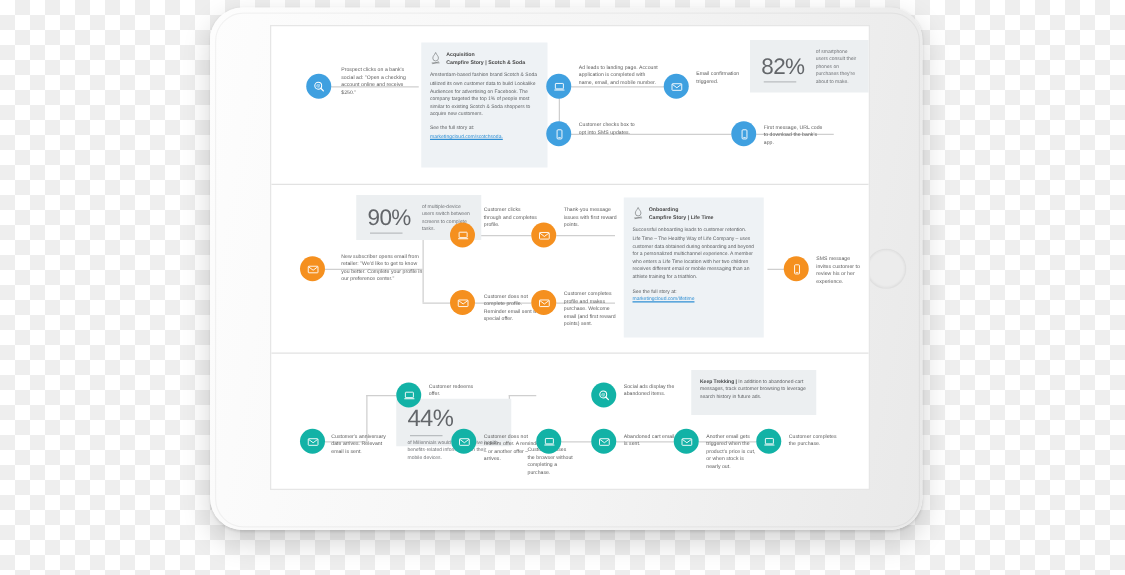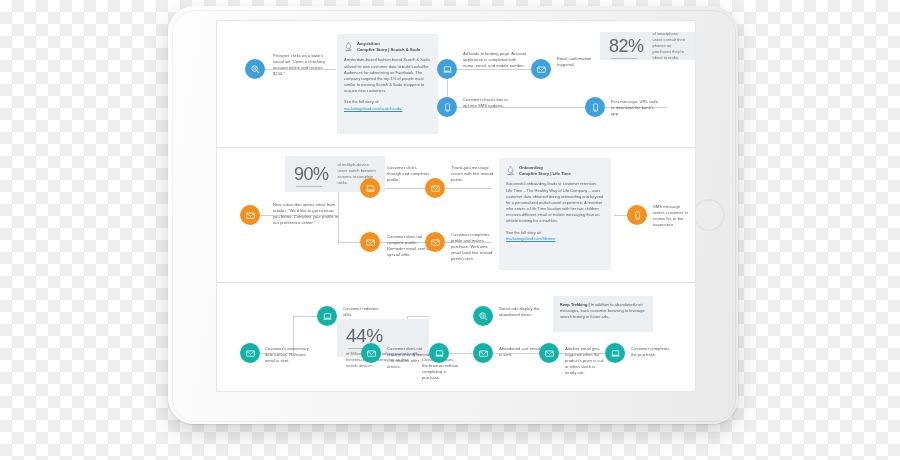--- a/index.html
+++ b/index.html
@@ -279,21 +279,21 @@
         <div class="lbl" style="left:246px; top:76px; width:46px;">Customer checks box to opt into SMS updates.</div>
 
         <div class="node blue" style="left:368px; top:76px;">
           <svg width="11" height="11" viewBox="0 0 24 24">
             <rect x="8" y="4" width="8.5" height="16" rx="1.6" fill="none" stroke="#fff" stroke-width="1.6"></rect>
             <line x1="10.8" y1="17.6" x2="13.7" y2="17.6" stroke="#fff" stroke-width="1.4" stroke-linecap="round"></line>
           </svg>
         </div>
         <div class="lbl" style="left:394px; top:78px; width:50px;">First message, URL code to download the bank's app.</div>
 
-        <div class="stat" style="left:383px; top:11px; width:96px; height:28px;">
+        <div class="stat" style="left:383px; top:11px; width:96px; height:42px;">
           <div class="stat-num">82%</div>
           <div class="stat-txt">of smartphone users consult their phones on purchases they're about to make.</div>
         </div>
       </div>
 
       <div class="band band-onboarding">
 
         <div class="ln h" style="left:43px; top:67px; width:78px;"></div>
         <div class="ln v" style="left:121px; top:40px; height:54px;"></div>
         <div class="ln h" style="left:121px; top:40px; width:22px;"></div>
@@ -406,21 +406,21 @@
         <div class="lbl" style="left:126px; top:23px; width:40px;">Customer redeems offer.</div>
 
         <div class="node teal" style="left:144px; top:60px;">
           <svg width="11" height="11" viewBox="0 0 24 24">
             <rect x="3.5" y="6.5" width="17" height="11.5" rx="1.2" fill="none" stroke="#fff" stroke-width="1.6"></rect>
             <path d="M4 7.5 L12 13.5 L20 7.5" fill="none" stroke="#fff" stroke-width="1.6"></path>
           </svg>
         </div>
         <div class="lbl" style="left:170px; top:63px; width:48px;">Customer does not redeem offer. A reminder – or another offer – arrives.</div>
 
-        <div class="stat stat-44" style="left:120px; top:8px; width:92px; height:38px;margin-top:28px;">
+        <div class="stat stat-44" style="left:100px; top:8px; width:92px; height:38px;margin-top:28px;">
           <div class="stat-num">44%</div>
           <div class="stat-txt">of Millennials would rather receive health-benefits-related information on their mobile devices.</div>
         </div>
 
         <div class="node teal" style="left:212px; top:60px;">
           <svg width="11" height="11" viewBox="0 0 24 24">
             <rect x="5" y="6" width="14" height="9.5" rx="1" fill="none" stroke="#fff" stroke-width="1.6"></rect>
             <rect x="3" y="16.5" width="18" height="1.8" rx="0.9" fill="#fff"></rect>
           </svg>
         </div>

